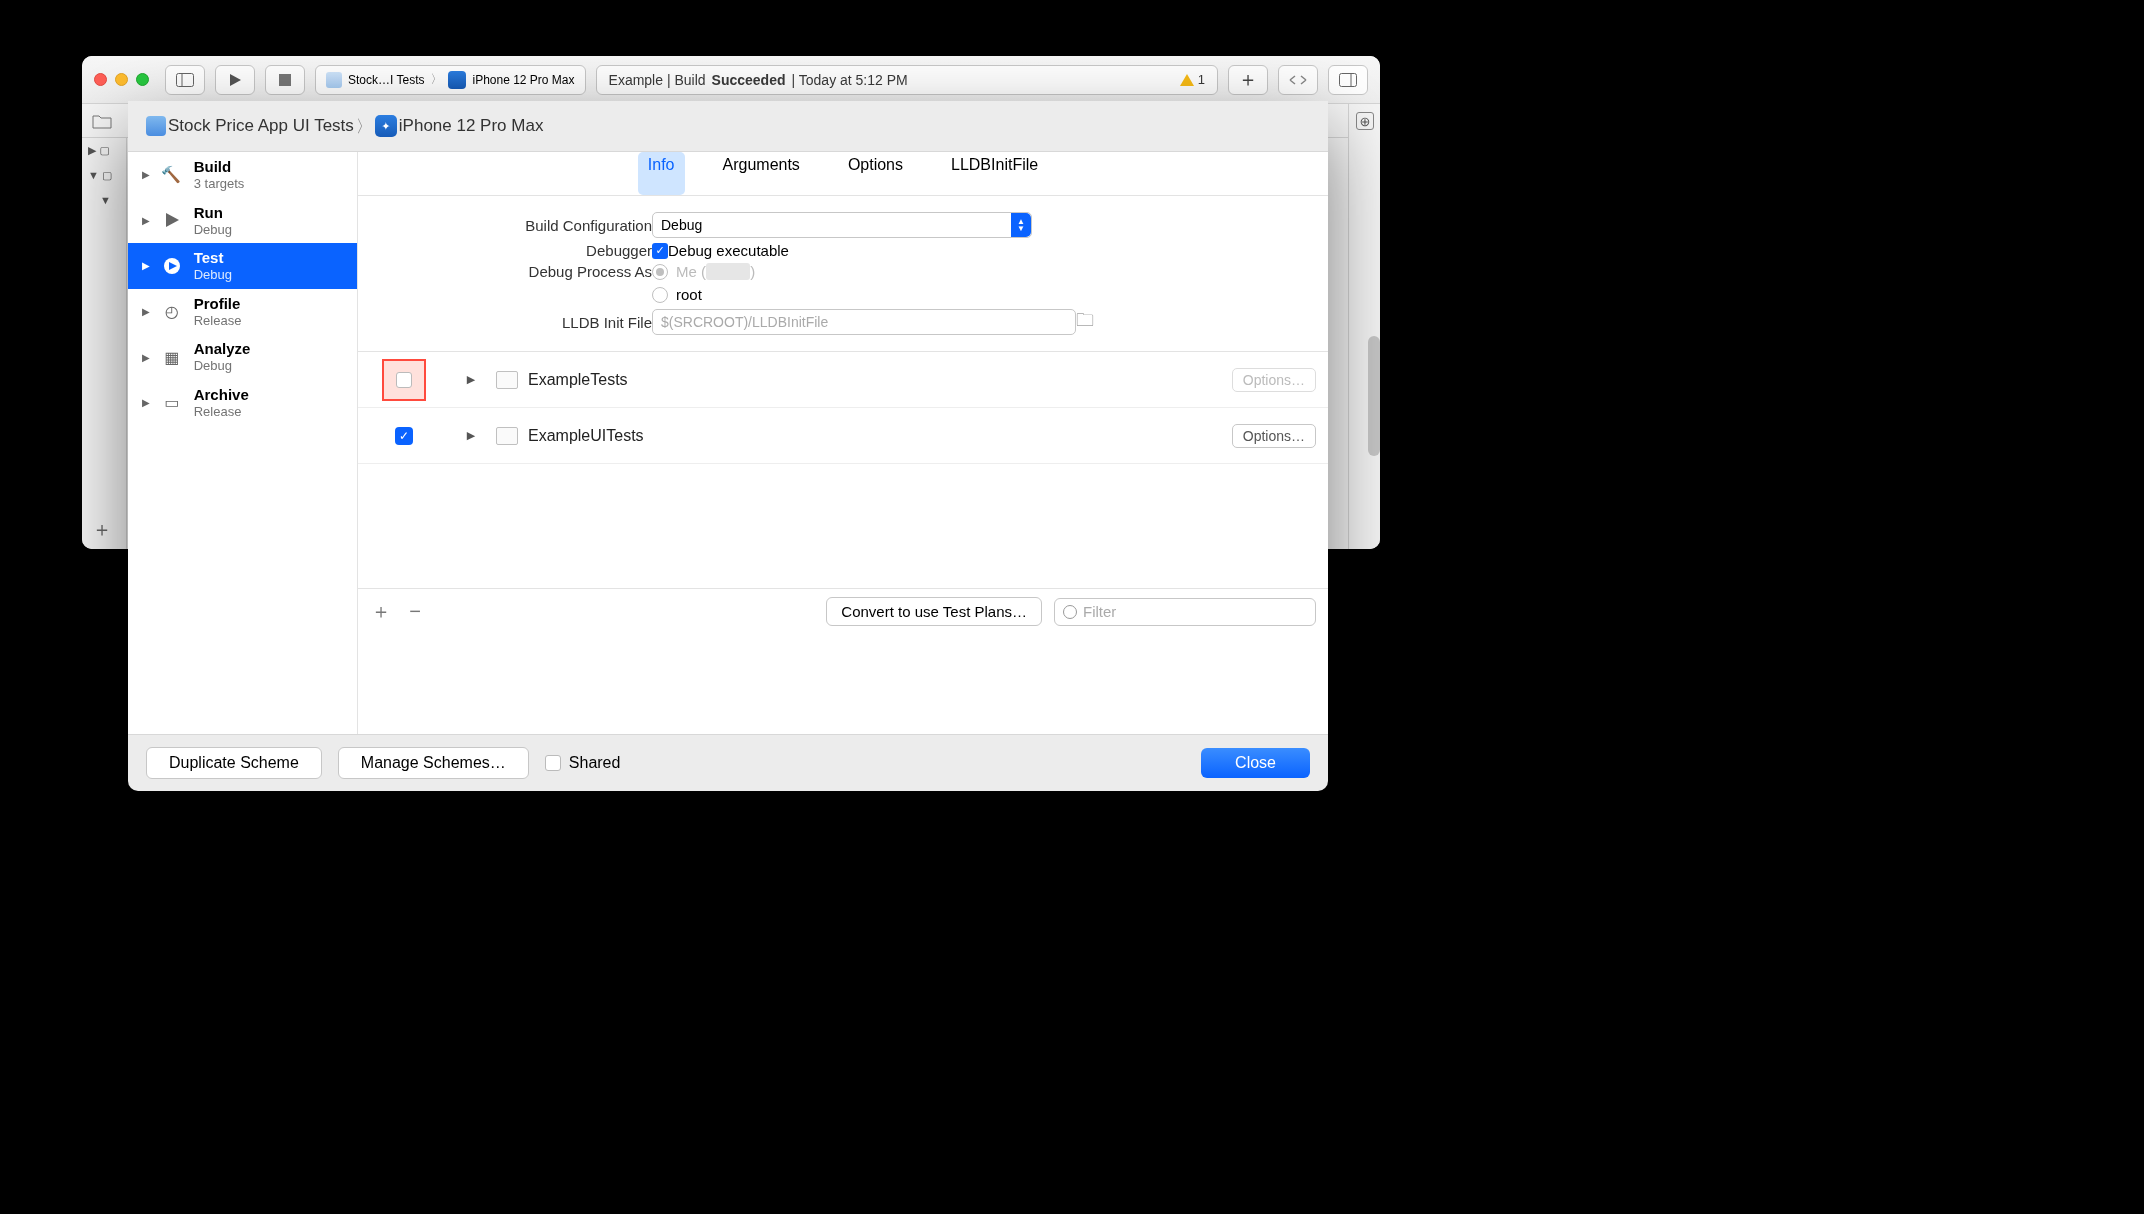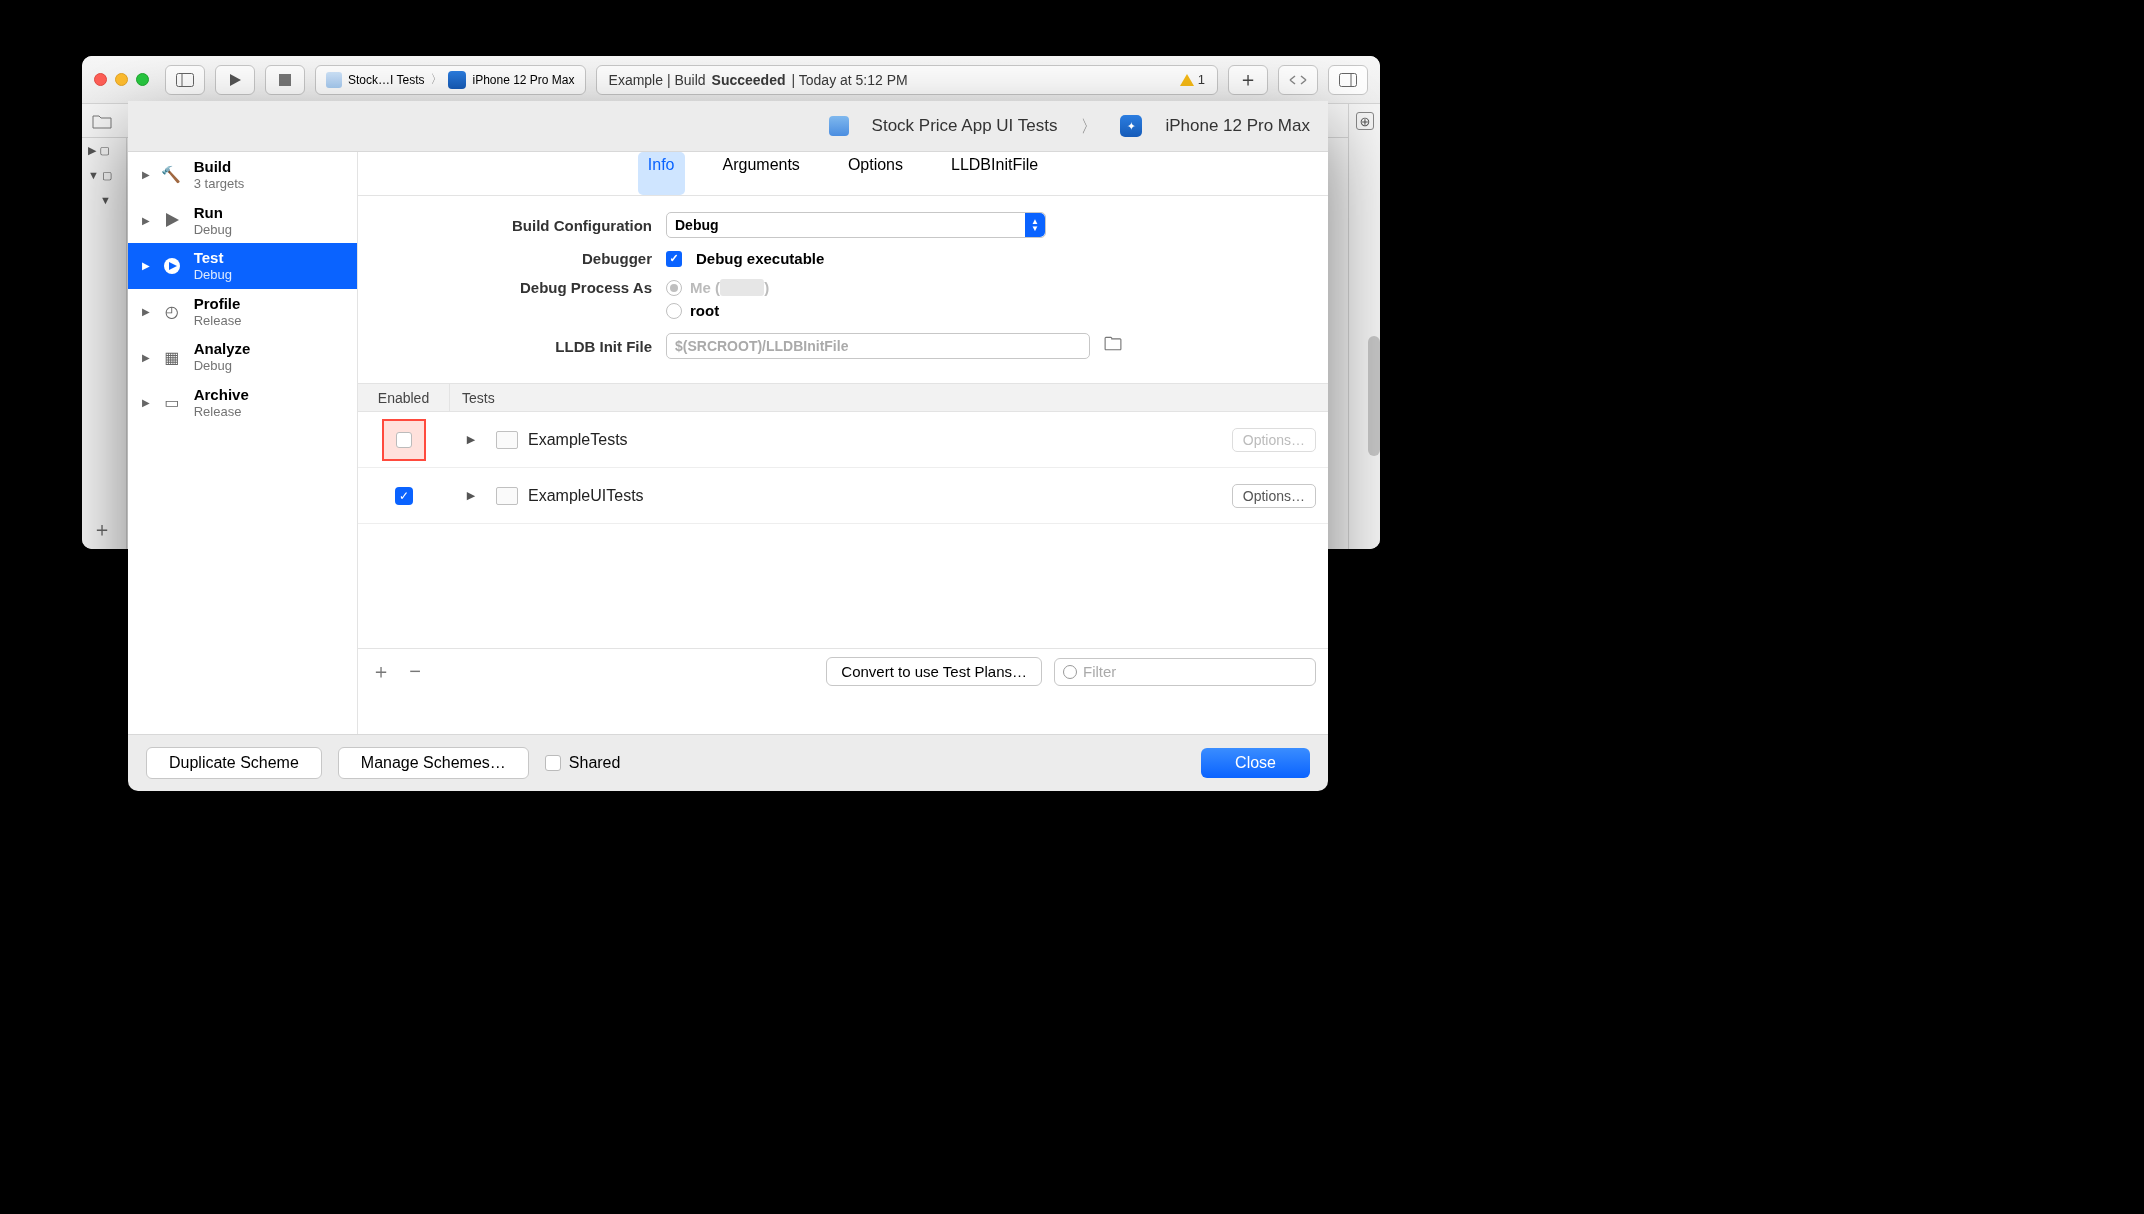--- a/index.html
+++ b/index.html
@@ -20,42 +20,42 @@
 .tab-row { height:34px; border-bottom:1px solid #d5d5d5; display:flex; align-items:center; padding-left:10px; }
 .nav-col { position:absolute; left:0; top:82px; width:45px; bottom:0; background:#f6f6f6; border-right:1px solid #d5d5d5; }
 .nav-col .tri { font-size:11px; color:#555; padding:6px 6px; }
 .nav-add { position:absolute; bottom:6px; left:10px; font-size:20px; color:#666; }
 .right-strip { position:absolute; right:0; top:48px; width:32px; bottom:0; background:#f6f6f6; border-left:1px solid #d5d5d5; }
 .right-strip .addbox { position:absolute; top:8px; right:6px; width:18px; height:18px; border:1px solid #888; border-radius:3px; display:flex;align-items:center;justify-content:center;font-size:13px;color:#555; }
 .scrollhint { position:absolute; right:0; top:280px; width:12px; height:120px; background:#c7c7c7; border-radius:6px; }
 
 
 .sheet { position:absolute; left:128px; top:101px; width:1200px; height:690px; background:#ececec; border-radius:0 0 10px 10px; box-shadow: 0 30px 80px rgba(0,0,0,0.5); display:flex; flex-direction:column; }
-.breadcrumb { height:50px; display:flex; align-items:center; padding:0 18px; font-size:17px; color:#333; gap:23px;justify-content:flex-end; }
+.breadcrumb { height:50px; display:flex; align-items:center; padding:0 18px; font-size:17px; color:#333; gap:2px; }
 .breadcrumb .app-icon { width:20px; height:20px; background:linear-gradient(#7fb8ee,#4a8de0); border-radius:4px; }
 .breadcrumb .sim-icon { width:22px;height:22px; background:linear-gradient(#2b7de0,#165bb8); border-radius:5px; display:flex;align-items:center;justify-content:center;color:#fff;font-size:11px; }
 .chev { color:#888; }
 .sheet-body { flex:1; display:flex; background:#fff; border-top:1px solid #d8d8d8; border-bottom:1px solid #d8d8d8; margin:0; }
 .sidebar { width:230px; background:#fff; border-right:1px solid #e3e3e3; }
 .sb-item { display:flex; align-items:center; gap:10px; padding:6px 10px 6px 14px; font-size:15px; }
 .sb-item .disc { font-size:10px; color:#666; }
 .sb-item.sel { background:#0a63ff; color:#fff; }
 .sb-item.sel .disc { color:#fff; }
 .sb-item.sel .sub { color:#dbe9ff; }
 .sb-icon { width:24px; height:24px; display:flex; align-items:center; justify-content:center; font-size:16px; color:#666; }
 .sb-item.sel .sb-icon { color:#fff; }
 .sb-text { display:flex; flex-direction:column; line-height:1.2; }
 .sb-text .title { font-weight:600; }
 .sb-text .sub { font-size:13px; color:#737373; }
 .main { flex:1; display:flex; flex-direction:column; }
 .seg-tabs { height:44px; display:flex; justify-content:center; gap:28px; font-size:16px; border-bottom:1px solid #e3e3e3; }
 .seg-tabs .seg { padding:4px 10px; border-radius:5px; cursor:default; }
 .seg.active { background:#cfe5ff; color:#0a63ff; font-weight:500; }
 .form { padding:16px 24px 10px; font-size:15px; }
-.form-row { display:flex; align-items:center; gap:14px; margin-bottom:12px;font-weight:bold; }
+.form-row { display:flex; align-items:center; margin-bottom:4px; }
 .form-row .lbl { width:270px; text-align:right; color:#333; }
 .select { flex:0 0 380px; height:26px; border:1px solid #c7c7c7; border-radius:5px; background:#fff; display:flex; align-items:center; padding:0 8px; position:relative; font-size:14px; }
 .select .arrows { position:absolute; right:0; top:0; bottom:0; width:20px; background:#0a63ff; border-radius:0 5px 5px 0; display:flex; flex-direction:column; align-items:center; justify-content:center; color:#fff; font-size:8px; line-height:7px; }
 .cb { width:16px; height:16px; border-radius:3px; background:#0a63ff; display:flex; align-items:center; justify-content:center; color:#fff; font-size:11px; }
 .radio { width:16px;height:16px;border:1px solid #bfbfbf;border-radius:50%; display:inline-flex; align-items:center; justify-content:center; }
 .radio.sel::after { content:''; width:8px;height:8px;background:#bfbfbf;border-radius:50%; }
 .txt-input { width:424px; height:26px; border:1px solid #c7c7c7; border-radius:5px; padding:0 8px; font-size:14px; color:#aaa; background:#fff; display:flex; align-items:center; }
 
 .test-table { border-top:1px solid #e3e3e3; }
 .tt-head { display:flex; background:#f2f2f2; border-bottom:1px solid #e3e3e3; height:28px; align-items:center; font-size:14px; color:#444; }
@@ -267,24 +267,20 @@
         <div class="form-row">
           <div class="lbl">LLDB Init File</div>
           <div class="txt-input">
               <span>$(SRCROOT)/LLDBInitFile</span>
             </div>
           <span style="font-size:18px;color:#777;">🗀</span>
         </div>
       </div>
 
       <div class="test-table">
-        <div class="tt-head">
-          <div class="col1">Enabled</div>
-          <div class="col2">Tests</div>
-        </div>
         <div class="tt-row">
           <div class="col1">
               <div class="highlight-box">
                 <div class="hb-inner"></div>
               </div>
             </div>
           <div class="expand">▶</div>
           <div class="foldicon"></div>
           <div class="name">ExampleTests</div>
           <div class="opts disabled">Options…</div>

